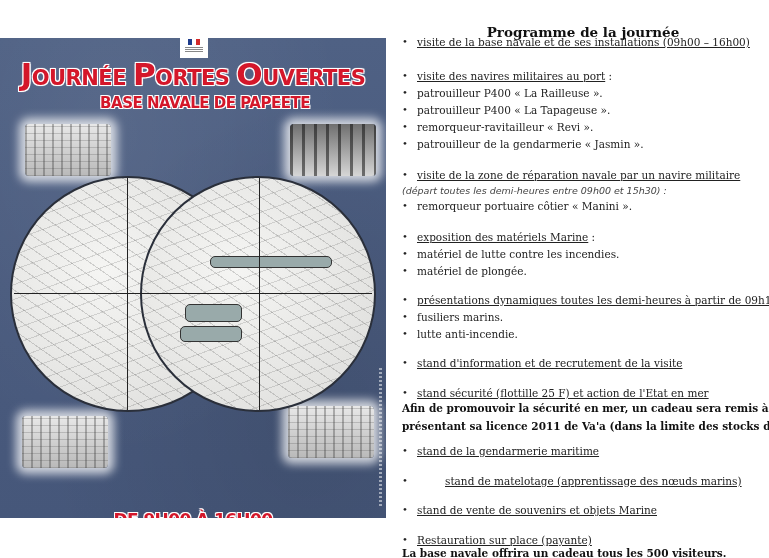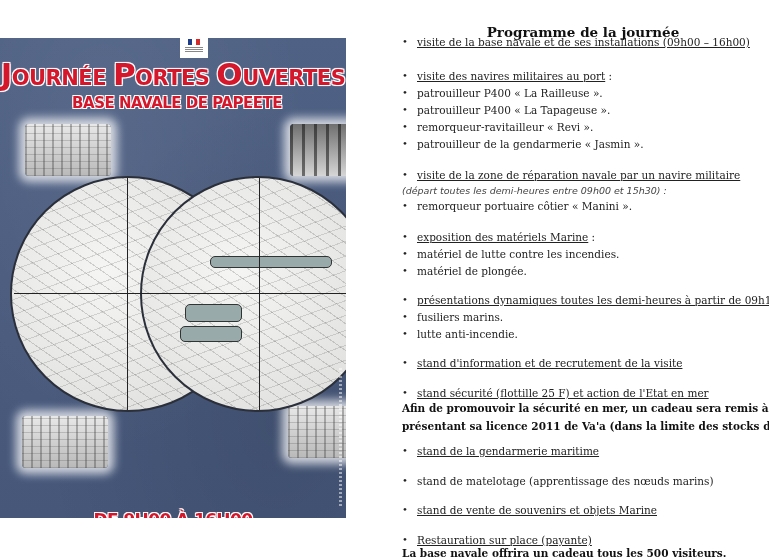--- a/index.html
+++ b/index.html
@@ -3,21 +3,21 @@
   <meta charset="utf-8">
   <style>
     html, body { margin: 0; padding: 0; }
     body {
       width: 769px; height: 558px; background: #ffffff; position: relative; overflow: hidden;
       font-family: "DejaVu Serif", "Liberation Serif", serif;
     }
 
     
     .poster {
-      position: absolute; left: 0; top: 38px; width: 346px; height: 480px;
+      position: absolute; left: 0; top: 38px; width: 386px; height: 480px;
       background:
         radial-gradient(ellipse at 30% 20%, rgba(255,255,255,0.06), transparent 60%),
         radial-gradient(ellipse at 80% 80%, rgba(0,0,0,0.10), transparent 60%),
         linear-gradient(180deg, #4f6184 0%, #4a5b7e 50%, #46577a 100%);
       overflow: hidden;
     }
     .poster .edge-strip {
       position: absolute; right: 4px; top: 330px; width: 3px; height: 140px;
       background: repeating-linear-gradient(180deg, rgba(255,255,255,0.5) 0 2px, transparent 2px 4px);
     }
@@ -34,21 +34,21 @@
       background: repeating-linear-gradient(180deg, #888 0 1px, transparent 1px 2px); }
 
     .title-main {
       position: absolute; left: 0; width: 100%; top: 18px; text-align: center;
       font-family: "DejaVu Sans", sans-serif; font-weight: bold; color: #d4172a;
       font-size: 21px; letter-spacing: -0.5px;
       text-shadow: 0 0 2px #fff, 0 0 2px #fff, 1px 1px 0 #fff, -1px -1px 0 #fff, 1px -1px 0 #fff, -1px 1px 0 #fff;
     }
     .title-main .big { font-size: 31px; }
     .title-sub {
-      position: absolute; left: 4px; width: 100%; top: 56px; text-align: center;
+      position: absolute; left: 12px; width: 100%; top: 56px; text-align: center;
       font-family: "DejaVu Sans", sans-serif; font-weight: bold; color: #d4172a; font-size: 15px;
       letter-spacing: -0.5px;
       text-shadow: 1px 1px 0 #fff, -1px -1px 0 #fff, 1px -1px 0 #fff, -1px 1px 0 #fff;
     }
 
     .thumb {
       position: absolute; width: 86px; height: 52px;
       background:
         repeating-linear-gradient(90deg, rgba(60,60,60,0.35) 0 2px, transparent 2px 9px),
         repeating-linear-gradient(0deg, rgba(80,80,80,0.25) 0 1px, transparent 1px 7px),
@@ -214,21 +214,21 @@
     <div class="item" style="top: 373px;">
       <span class="bullet">•</span>
       <span class="text"><span style="text-decoration: underline;">stand sécurité (flottille 25 F) et action de l'Etat en mer</span></span>
     </div>
     <div class="item" style="top: 431px;">
       <span class="bullet">•</span>
       <span class="text"><span style="text-decoration: underline;">stand de la gendarmerie maritime</span></span>
     </div>
     <div class="item" style="top: 461px;">
       <span class="bullet">•</span>
-      <span class="text"><span style="">stand de matelotage (apprentissage des nœuds marins)</span></span>
+      <span class="text"><span style="text-decoration: underline; margin-left: 28px;">stand de matelotage (apprentissage des nœuds marins)</span></span>
     </div>
     <div class="item" style="top: 490px;">
       <span class="bullet">•</span>
       <span class="text"><span style="text-decoration: underline;">stand de vente de souvenirs et objets Marine</span></span>
     </div>
     <div class="item" style="top: 520px;">
       <span class="bullet">•</span>
       <span class="text"><span style="text-decoration: underline;">Restauration sur place (payante)</span></span>
     </div>
     <div class="note" style="top: 171px;">(départ toutes les demi-heures entre 09h00 et 15h30) :</div>

